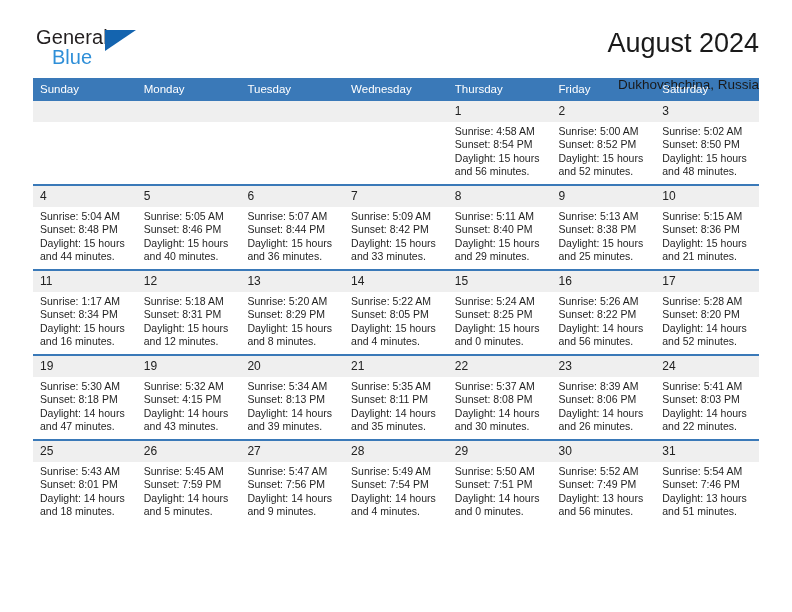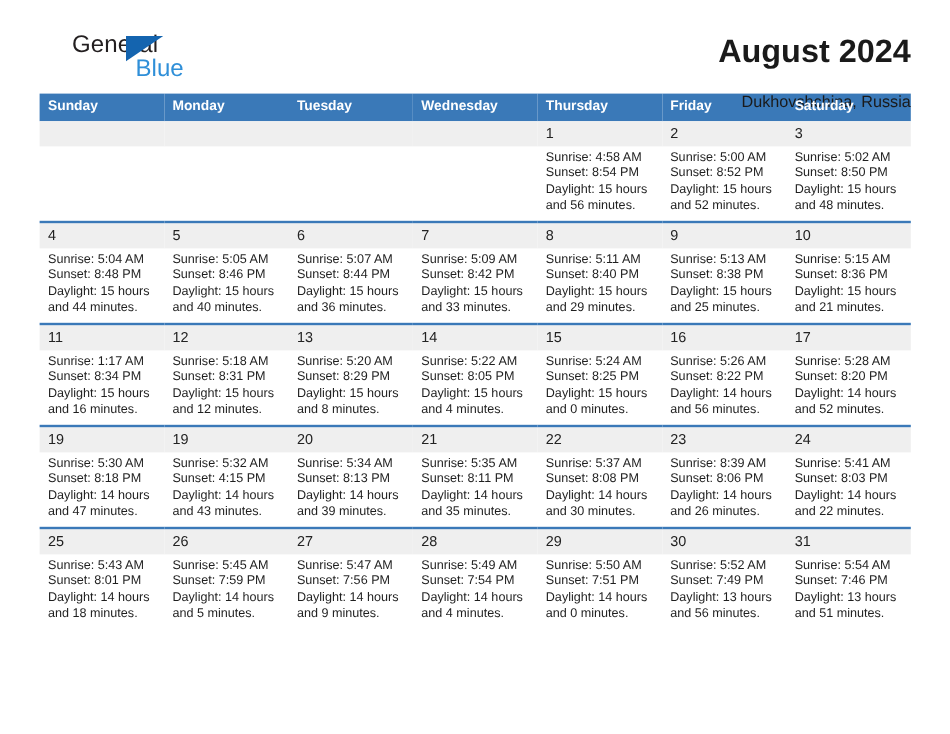--- a/index.html
+++ b/index.html
@@ -40,48 +40,46 @@
     height: 46px;
     padding-left: 3px;
     box-sizing: border-box;
   }
   .brand-top {
     font-size: 20px;
     letter-spacing: 0.1px;
     color: #231f20;
     line-height: 22px;
     display: inline-block;
-    margin-left: 24px;
   }
   .brand-tri {
     position: absolute;
     left: 72px;
     top: 4px;
     width: 0;
     height: 0;
     border-left: 31px solid #1464af;
     border-bottom: 21px solid transparent;
   }
   .brand-bottom {
     display: block;
     font-size: 20px;
     color: #2f8fd8;
     line-height: 21px;
     margin-top: -1px;
-    margin-left: 48px;
-    text-align: right;
+    margin-left: 16px;
   }
 
   .titles {
     text-align: right;
     padding-top: 1px;
   }
   .cal-title {
     font-size: 27px;
-    font-weight: bold;
+    font-weight: normal;
     color: #1a1a1a;
     line-height: 32px;
     white-space: nowrap;
   }
   .cal-subtitle {
     font-size: 13.5px;
     color: #1a1a1a;
     line-height: 20px;
     margin-top: 16px;
     white-space: nowrap;
@@ -92,21 +90,21 @@
     width: 726px;
     border-collapse: collapse;
     table-layout: fixed;
     margin-top: 6px;
   }
 
   .calendar th {
     background: #3a79b8;
     color: #ffffff;
     font-size: 11.5px;
-    font-weight: bold;
+    font-weight: normal;
     text-align: left;
     padding: 5px 0 6px 7px;
     height: 11px;
     box-sizing: content-box;
   }
 
   .calendar td {
     vertical-align: top;
     padding: 0;
     border-top: 2px solid #3a79b8;

